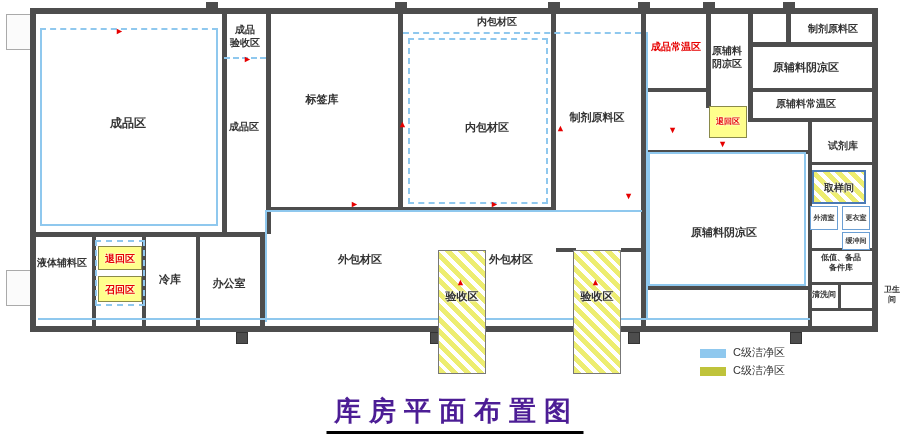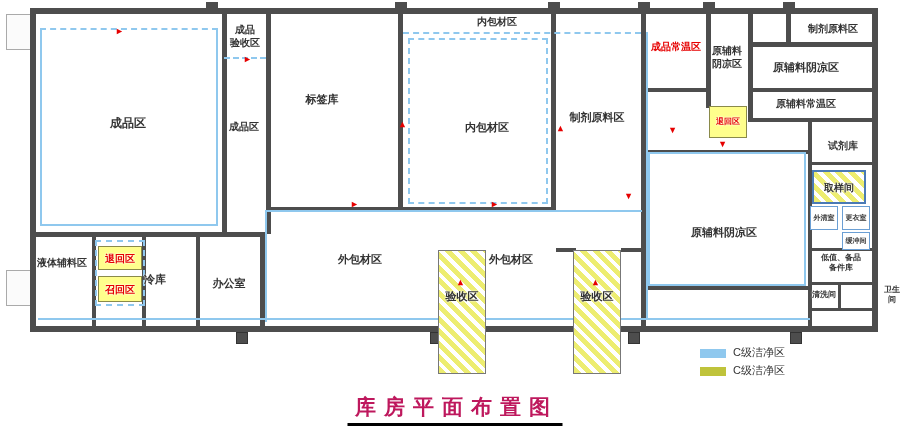--- a/index.html
+++ b/index.html
@@ -18,22 +18,22 @@
   .sroom{position:absolute;background:#fff;border:1px solid #6b9fd4;box-sizing:border-box;}
   .lbl{position:absolute;transform:translate(-50%,-50%);white-space:pre-line;text-align:center;
        font-weight:bold;font-size:11px;color:#333;line-height:1.3;
        text-shadow:0 0 2px #fff,0 0 2px #fff;}
   .red{color:#e60000;}
   .t7{font-size:7px;} .t8{font-size:8px;} .t10{font-size:10px;}
   .arrow{position:absolute;color:#e60000;font-size:9px;line-height:1;font-weight:bold;}
   .sw{position:absolute;}
   .legend-label{position:absolute;font-size:11px;color:#333;}
   .title{position:absolute;left:50%;top:393px;transform:translateX(-50%);
-         font-family:"Liberation Serif",serif;font-size:21px;font-weight:bold;
-         letter-spacing:8px;color:#be185d;border-bottom:3px solid #000;
+         font-family:"Liberation Serif",serif;font-size:27px;font-weight:bold;
+         letter-spacing:8px;color:#4c1d95;border-bottom:3px solid #000;
          padding:0 4px 2px 8px;white-space:nowrap;}
 </style>
 </head>
 <body>
 
 <div class="plan">
 
   <div class="ramp" style="left:6px;top:14px;width:24px;height:34px"></div>
   <div class="ramp" style="left:6px;top:270px;width:24px;height:34px"></div>
 
@@ -129,21 +129,21 @@
   <span class="lbl t7" style="left:824px;top:218px">外清室</span>
   <span class="lbl t7" style="left:856px;top:218px">更衣室</span>
   <span class="lbl t7" style="left:856px;top:241px">缓冲间</span>
   <span class="lbl t8" style="left:841px;top:263px">低值、备品
 备件库</span>
   <span class="lbl t8" style="left:824px;top:295px">清洗间</span>
   <span class="lbl t8" style="left:892px;top:295px">卫生间</span>
   <span class="lbl t10" style="left:62px;top:262px">液体辅料区</span>
   <span class="lbl red t10" style="left:120px;top:258px">退回区</span>
   <span class="lbl red t10" style="left:120px;top:289px">召回区</span>
-  <span class="lbl" style="left:155px;top:279px">冷库</span>
+  <span class="lbl" style="left:170px;top:279px">冷库</span>
   <span class="lbl" style="left:229px;top:283px">办公室</span>
   <span class="lbl" style="left:360px;top:259px">外包材区</span>
   <span class="lbl" style="left:511px;top:259px">外包材区</span>
   <span class="lbl" style="left:462px;top:296px">验收区</span>
   <span class="lbl" style="left:597px;top:296px">验收区</span>
 
   <span class="arrow" style="left:115px;top:27px">►</span>
   <span class="arrow" style="left:243px;top:55px">►</span>
   <span class="arrow" style="left:398px;top:120px;transform:rotate(-90deg)">►</span>
   <span class="arrow" style="left:350px;top:200px">►</span>

